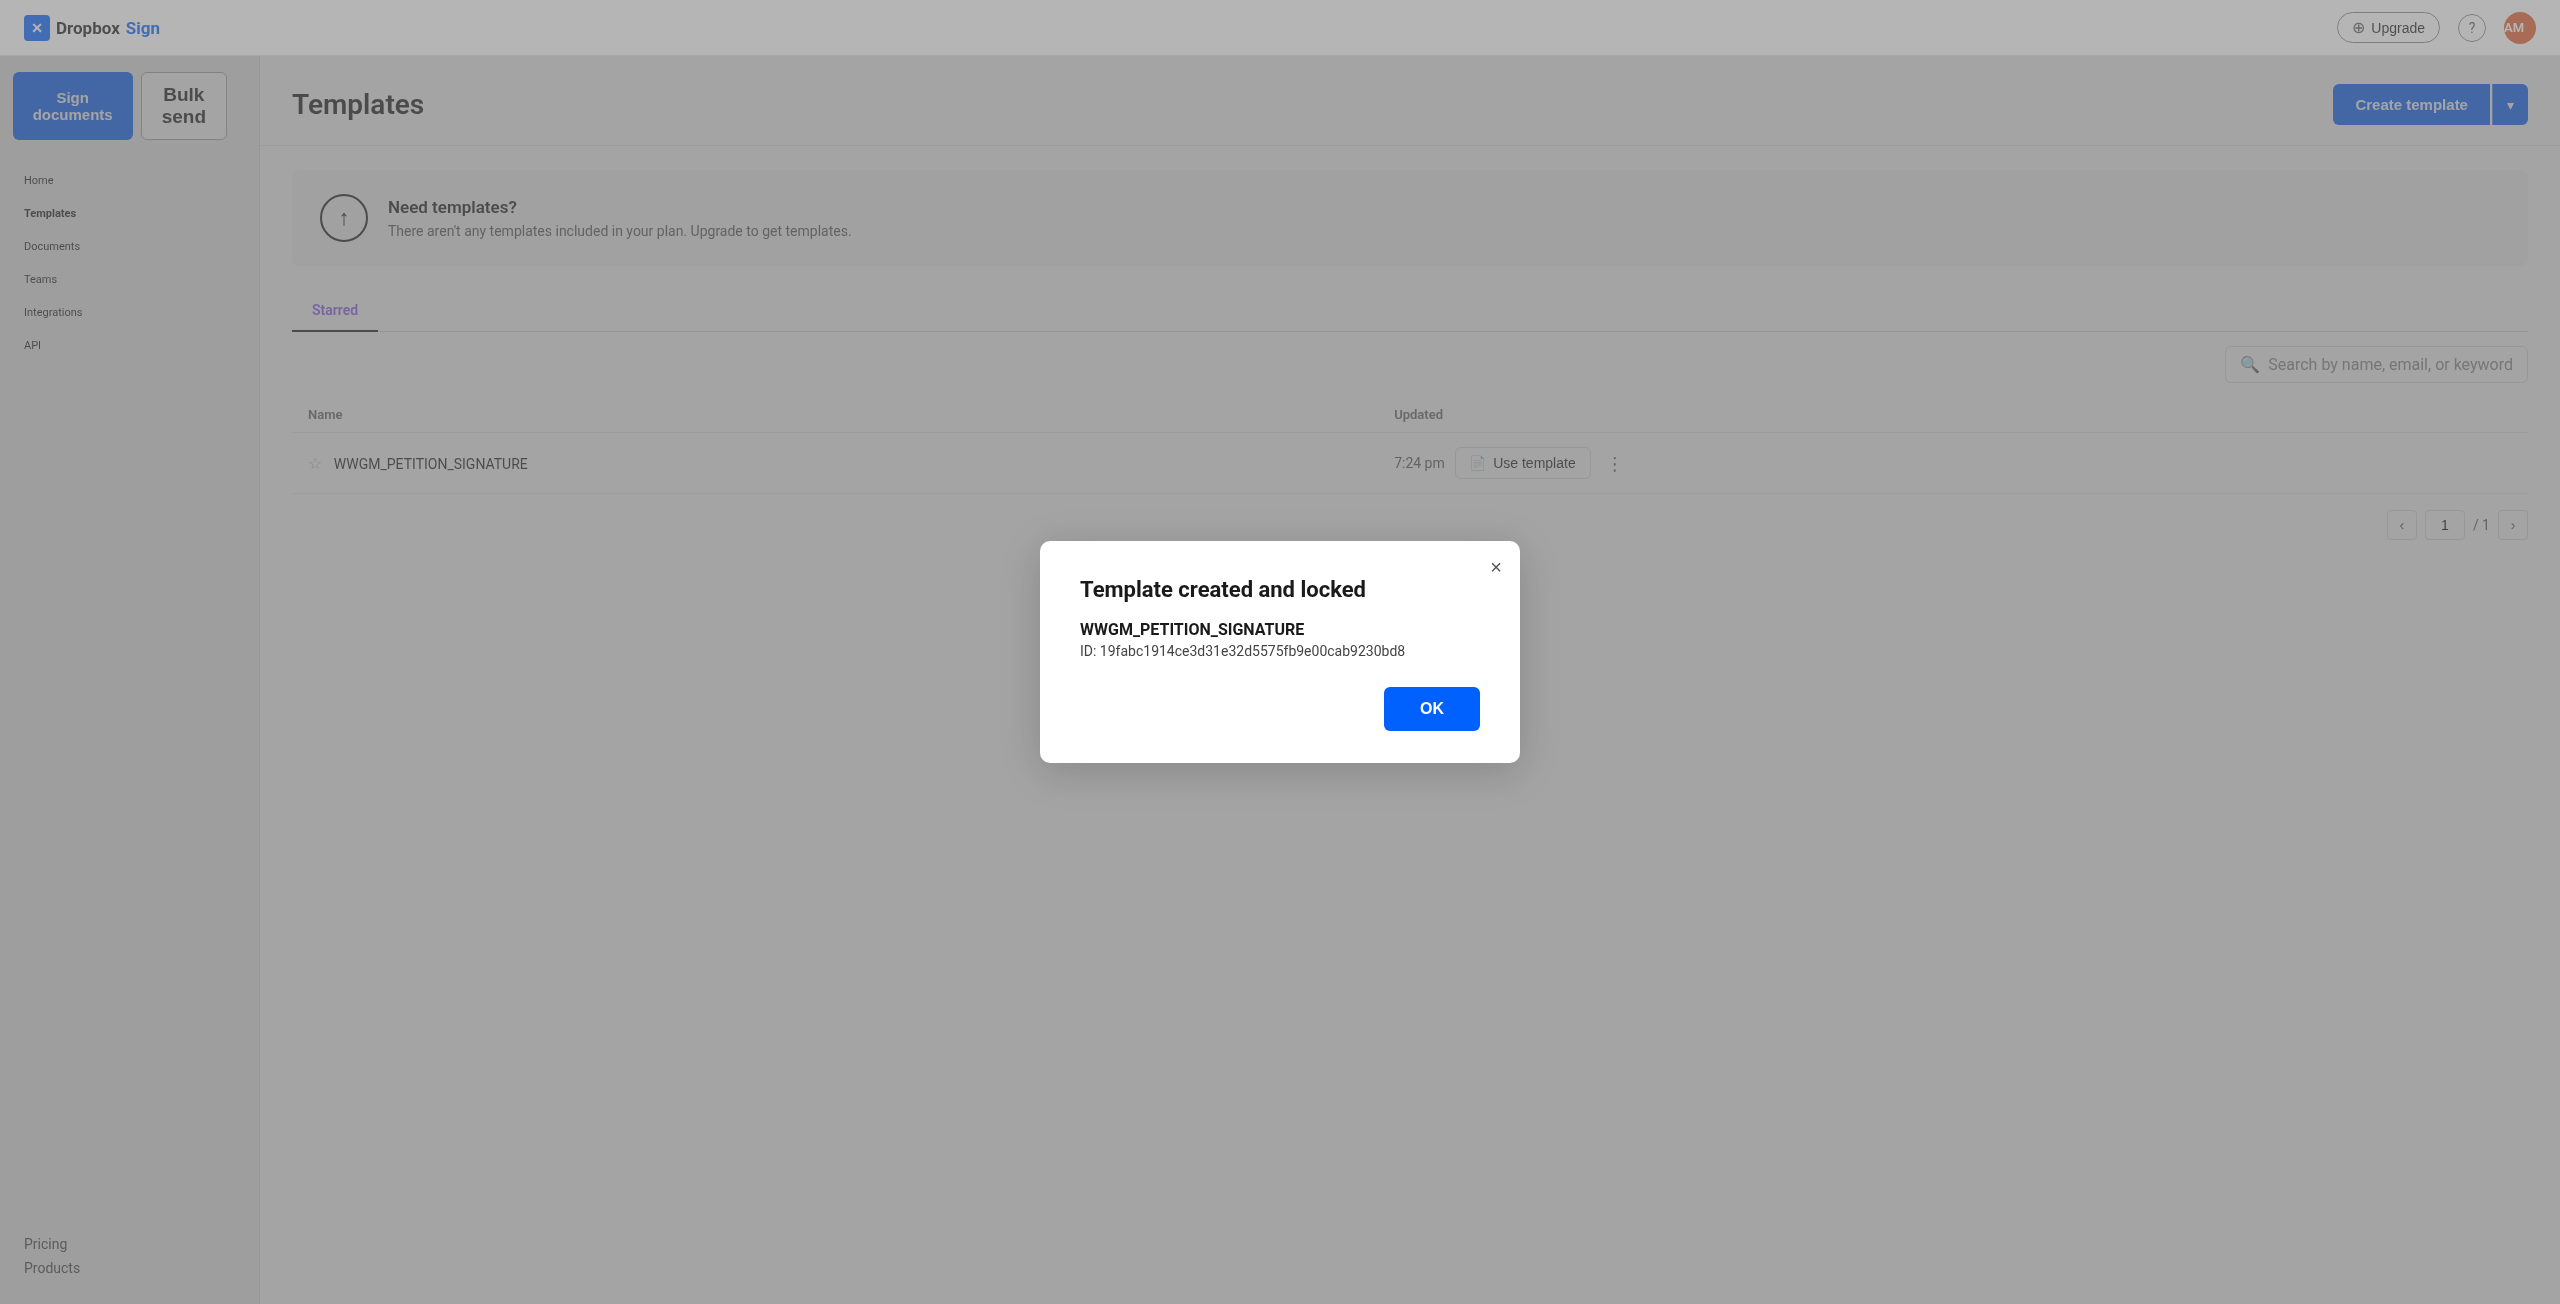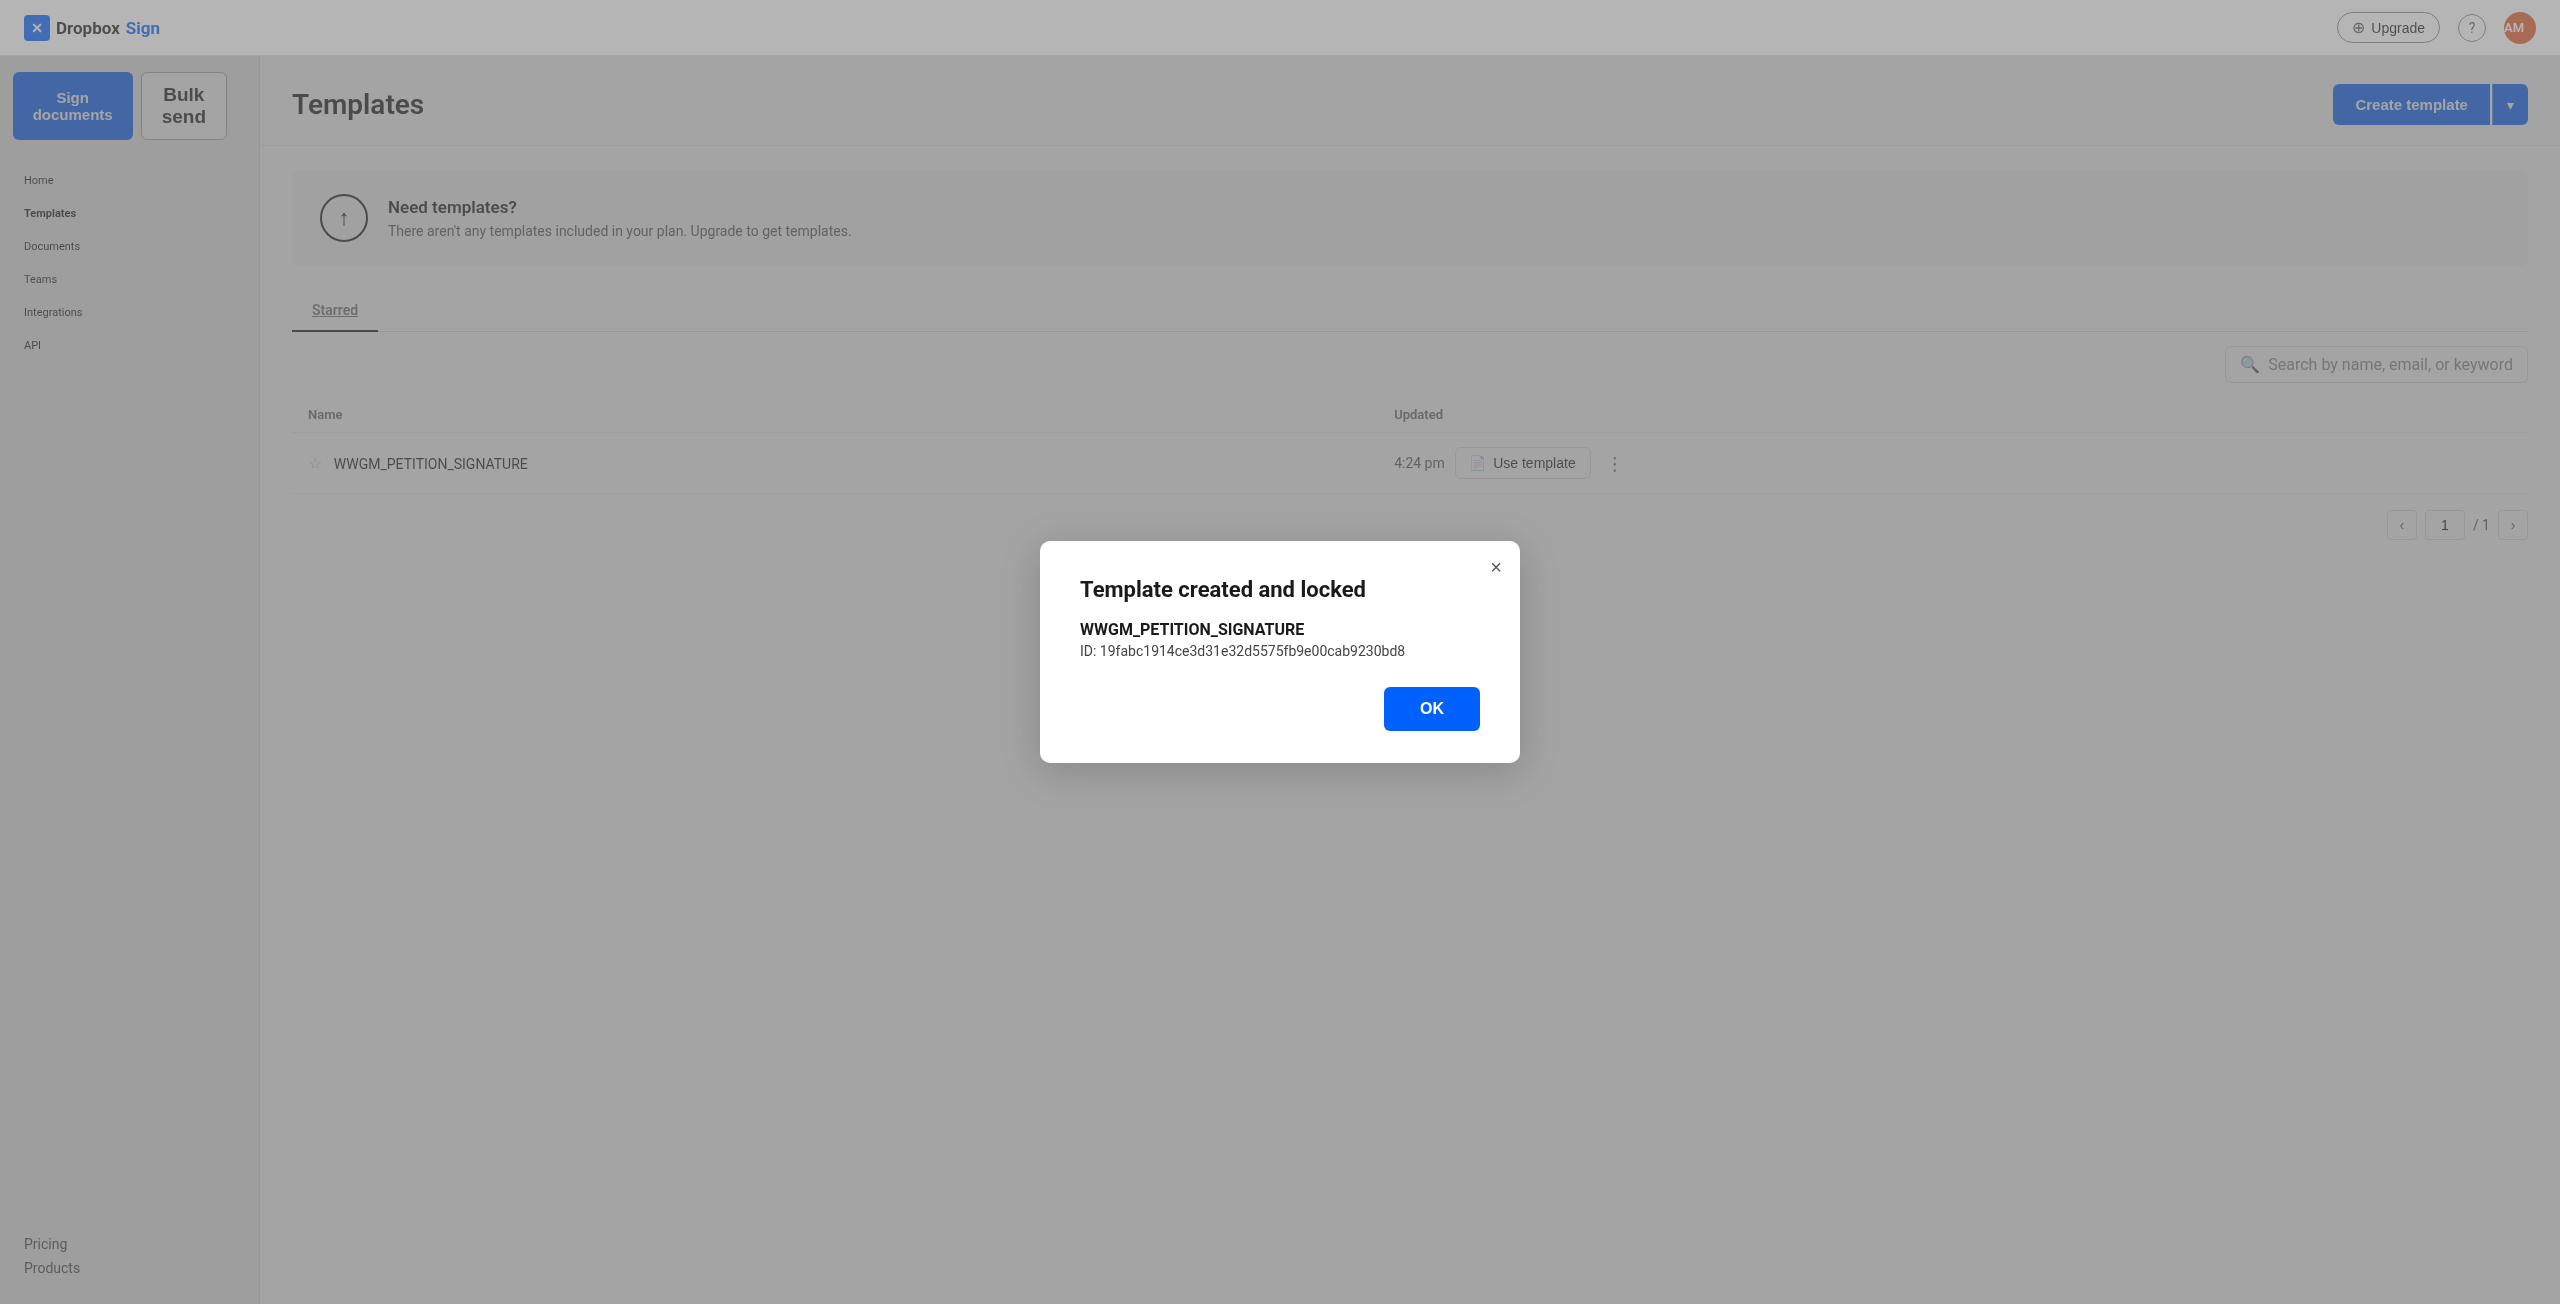--- a/index.html
+++ b/index.html
@@ -53,21 +53,21 @@
     .upgrade-banner { margin: 24px 32px; background: #f7f7f7; border-radius: 8px; padding: 24px 28px; display: flex; align-items: center; gap: 20px; }
     .upload-icon-circle { width: 48px; height: 48px; border-radius: 50%; border: 2px solid #1a1a1a; display: flex; align-items: center; justify-content: center; flex-shrink: 0; }
     .upload-icon-circle span { font-size: 22px; }
     .banner-text h3 { font-size: 17px; font-weight: 600; margin-bottom: 6px; }
     .banner-text p { font-size: 14px; color: #555; }
 
     
     .table-area { padding: 0 32px; }
     .table-tabs { display: flex; border-bottom: 1px solid #ddd; margin-bottom: 0; }
     .tab { padding: 12px 20px; font-size: 14px; color: #555; cursor: pointer; border-bottom: 2px solid transparent; margin-bottom: -1px; }
-    .tab.active { color: #737373; font-weight: 600; border-bottom-color: #1a1a1a; text-decoration: underline; }
+    .tab.active { color: #8b5cf6; font-weight: 600; border-bottom-color: #1a1a1a; }
     .table-toolbar { display: flex; justify-content: flex-end; align-items: center; padding: 14px 0; }
     .search-box { display: flex; align-items: center; gap: 8px; border: 1px solid #ddd; border-radius: 6px; padding: 8px 14px; min-width: 280px; color: #888; font-size: 14px; }
     .search-box span { font-size: 16px; }
 
     
     .data-table { width: 100%; border-collapse: collapse; }
     .data-table th { text-align: left; padding: 10px 16px; font-size: 13px; color: #666; font-weight: 600; border-bottom: 1px solid #eee; }
     .data-table td { padding: 14px 16px; font-size: 14px; border-bottom: 1px solid #f0f0f0; }
     .star-icon { color: #bbb; font-size: 16px; margin-right: 8px; cursor: pointer; }
     .template-name { font-size: 14px; color: #1a1a1a; }
@@ -199,21 +199,21 @@
           </tr>
         </thead>
         <tbody>
           <tr class="table-row">
             <td>
               <span class="star-icon">☆</span>
               <span class="template-name">WWGM_PETITION_SIGNATURE</span>
             </td>
             <td>
               <div class="updated-cell">
-                <span>4:24 pm</span>
+                <span>7:24 pm</span>
                 <button class="use-template-btn">
                   <span>📄</span>
                   <span>Use template</span>
                 </button>
                 <span class="more-btn">⋮</span>
               </div>
             </td>
           </tr>
         </tbody>
       </table>

